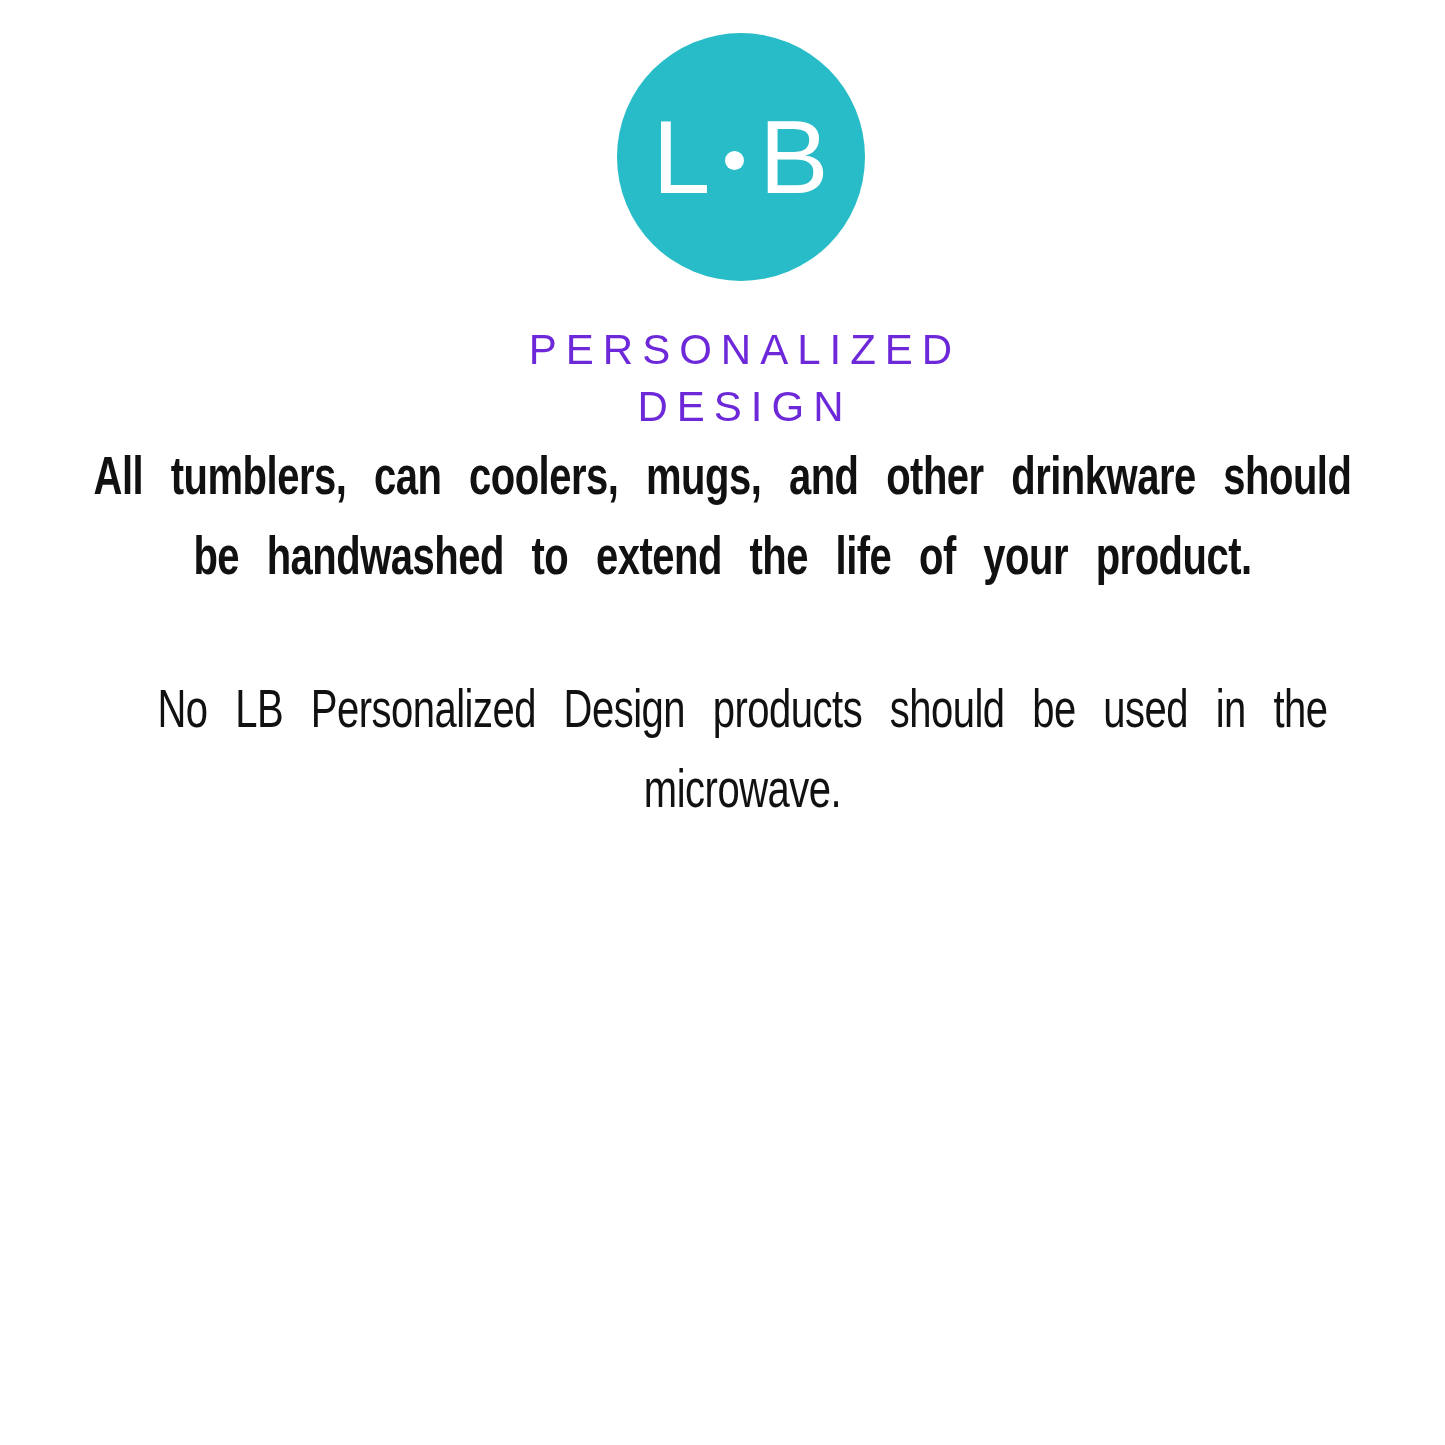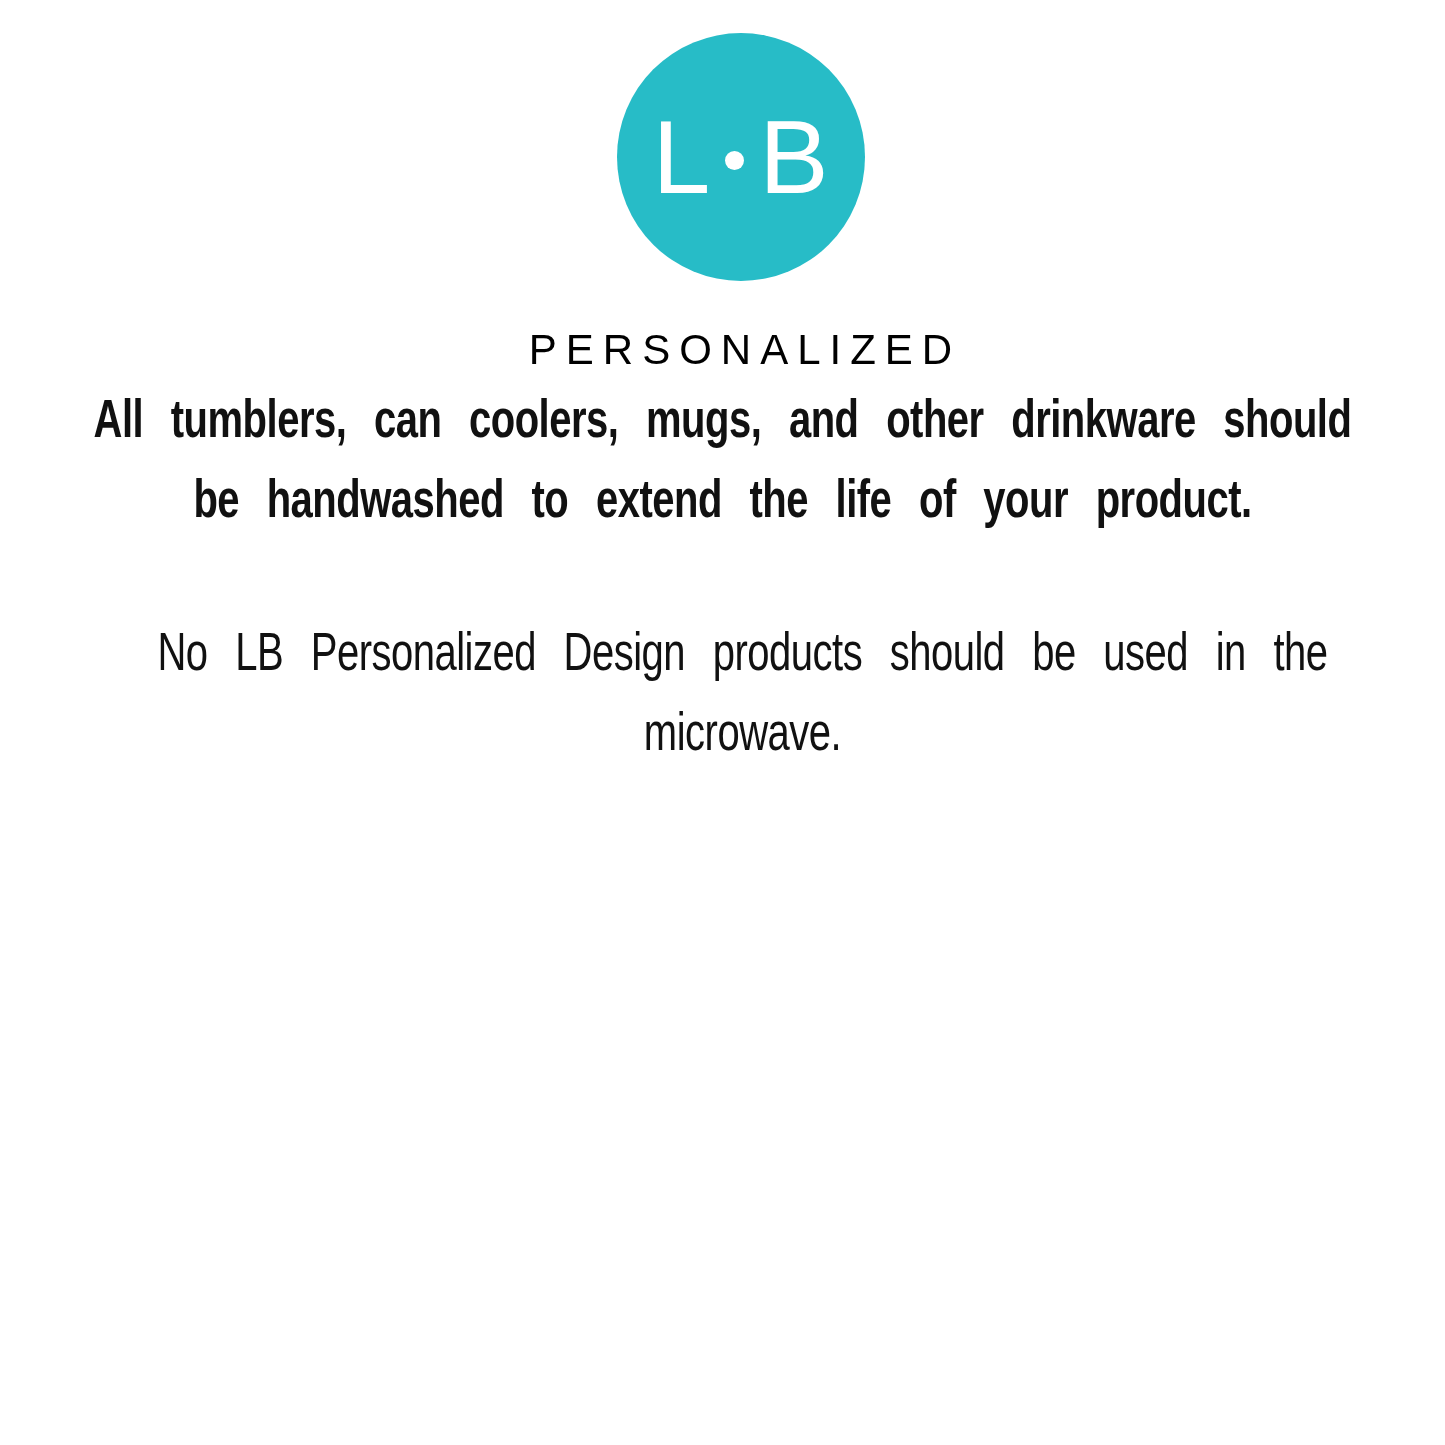--- a/index.html
+++ b/index.html
@@ -80,22 +80,23 @@
 <div class="page">
 
   <div class="logo-block">
     <div class="logo-circle" style="background: rgb(39, 188, 199);">
       <div class="monogram">
         <span>L</span>
         <span class="monogram-dot"></span>
         <span>B</span>
       </div>
     </div>
-    <div class="wordmark" style="color: #000000;">
+    <div class="wordmark" style="color: #6d28d9;">
       <div>PERSONALIZED</div>
+      <div>DESIGN</div>
     </div>
   </div>
 
   <div class="body-text">
     <div class="paragraph p1">
         <span class="line">All tumblers, can coolers, mugs, and other drinkware should</span>
         <span class="line">be handwashed to extend the life of your product.</span>
       </div>
     <div class="paragraph p4">
         <span class="line">No LB Personalized Design products should be used in the</span>

